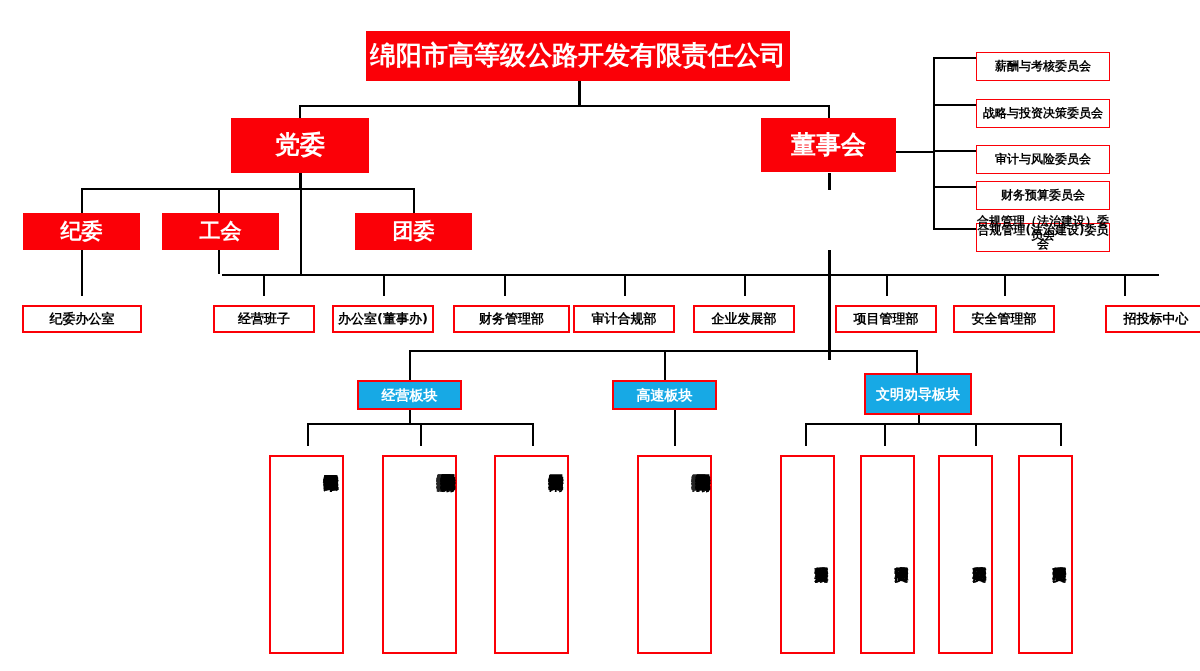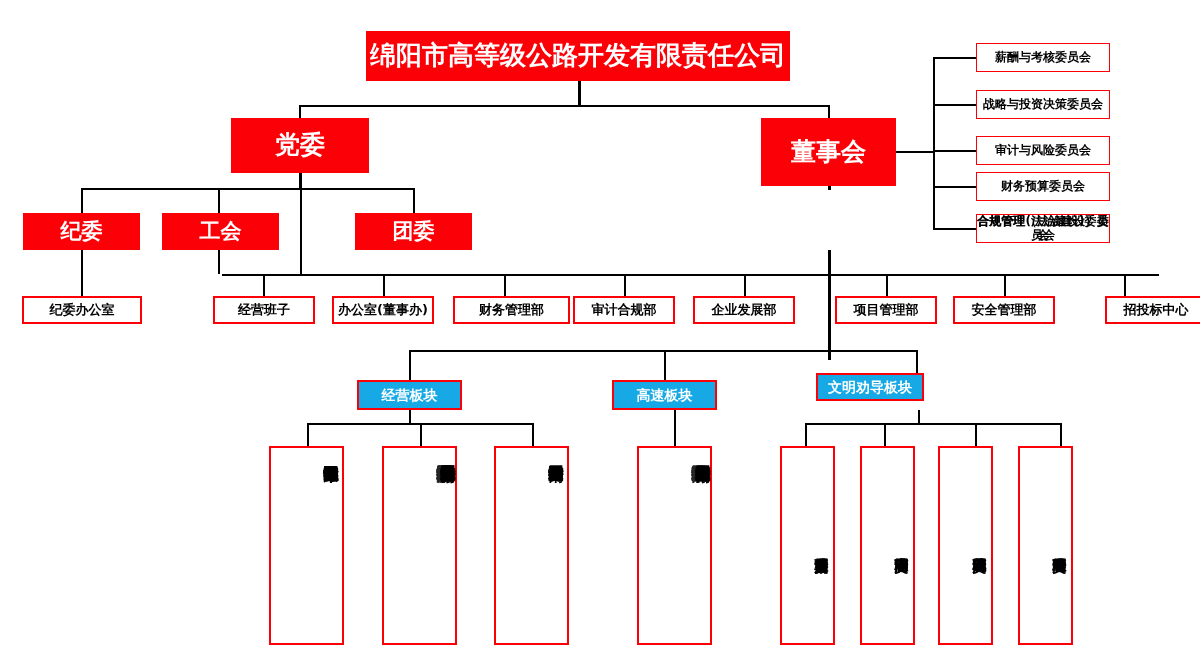--- a/index.html
+++ b/index.html
@@ -25,20 +25,21 @@
     background:#fb0007;
     border:1px solid #fb0007;
     color:#ffffff;
     font-weight:700;
   }
   .white-box{
     background:#ffffff;
     border:2px solid #fb0007;
     color:#000000;
     font-weight:700;
+    margin-top:9px;
   }
   .blue-fill{
     background:#17a9e5;
     border:2px solid #fb0007;
     color:#ffffff;
     font-weight:700;
   }
   .thin-red{
     border:1px solid #fb0007;
   }
@@ -138,21 +139,21 @@
   <div class="ln lnh" style="left:805px;top:423px;width:256px;height:2px;"></div>
   <div class="ln lnv" style="left:805px;top:423px;width:2px;height:23px;"></div>
   <div class="ln lnv" style="left:884px;top:423px;width:2px;height:23px;"></div>
   <div class="ln lnv" style="left:975px;top:423px;width:2px;height:23px;"></div>
   <div class="ln lnv" style="left:1060px;top:423px;width:2px;height:23px;"></div>
 
   <div class="node red-fill" style="left:366px;top:31px;width:424px;height:50px;font-size:26px;">绵阳市高等级公路开发有限责任公司</div>
 
   <div class="node red-fill" style="left:231px;top:118px;width:138px;height:55px;font-size:25px;">党委</div>
 
-  <div class="node red-fill" style="left:761px;top:118px;width:135px;height:68px;font-size:25px;">董事会</div>
+  <div class="node red-fill" style="left:761px;top:118px;width:135px;height:54px;font-size:25px;">董事会</div>
 
 
   <div class="node white-box thin-red" style="left:976px;top:43px;width:134px;height:29px;font-size:12px;">薪酬与考核委员会</div>
   <div class="node white-box thin-red" style="left:976px;top:90px;width:134px;height:29px;font-size:12px;">战略与投资决策委员会</div>
   <div class="node white-box thin-red" style="left:976px;top:136px;width:134px;height:29px;font-size:12px;">审计与风险委员会</div>
   <div class="node white-box thin-red" style="left:976px;top:172px;width:134px;height:29px;font-size:12px;">财务预算委员会</div>
   <div class="overlapwrap" style="left:976px;top:214px;width:134px;height:29px;">
     <div class="node white-box thin-red" style="left:0;top:0;width:134px;height:29px;font-size:12px;">合规管理(法治建设)委员会</div>
     <div class="node" style="left:0;top:0;width:134px;height:29px;font-size:12px;font-weight:700;color:#000;">合规管理（法治建设）委员会</div>
   </div>
@@ -166,21 +167,21 @@
   <div class="node white-box" style="left:332px;top:296px;width:102px;height:28px;font-size:13px;">办公室(董事办)</div>
   <div class="node white-box" style="left:453px;top:296px;width:117px;height:28px;font-size:13px;">财务管理部</div>
   <div class="node white-box" style="left:573px;top:296px;width:102px;height:28px;font-size:13px;">审计合规部</div>
   <div class="node white-box" style="left:693px;top:296px;width:102px;height:28px;font-size:13px;">企业发展部</div>
   <div class="node white-box" style="left:835px;top:296px;width:102px;height:28px;font-size:13px;">项目管理部</div>
   <div class="node white-box" style="left:953px;top:296px;width:102px;height:28px;font-size:13px;">安全管理部</div>
   <div class="node white-box" style="left:1105px;top:296px;width:102px;height:28px;font-size:13px;">招投标中心</div>
 
   <div class="node blue-fill" style="left:357px;top:380px;width:105px;height:30px;font-size:14px;">经营板块</div>
   <div class="node blue-fill" style="left:612px;top:380px;width:105px;height:30px;font-size:14px;">高速板块</div>
-  <div class="node blue-fill" style="left:816px;top:373px;width:108px;height:28px;font-size:14px;">文明劝导板块</div>
+  <div class="node blue-fill" style="left:864px;top:373px;width:108px;height:42px;font-size:14px;">文明劝导板块</div>
 
   <div class="node white-box vert" style="left:269px;top:446px;width:75px;height:199px;font-size:15px;">绵阳市事兴汽车综合性能检测有限公司</div>
 
   <div class="overlapwrap white-box" style="left:382px;top:446px;width:75px;height:199px;">
     <div class="node vert" style="left:0;top:0;width:75px;height:199px;font-size:15px;color:#000;">绵阳市高等级公路开发有限责任公司置业房地产开发分公司</div>
     <div class="ghost" style="font-size:15px;">绵阳市高等级公路开发有限责任公司房地产开发公司</div>
   </div>
 
   <div class="node white-box vert" style="left:494px;top:446px;width:75px;height:199px;font-size:15px;">绵阳市高等级公路开发有限责任公司加油站</div>
 

